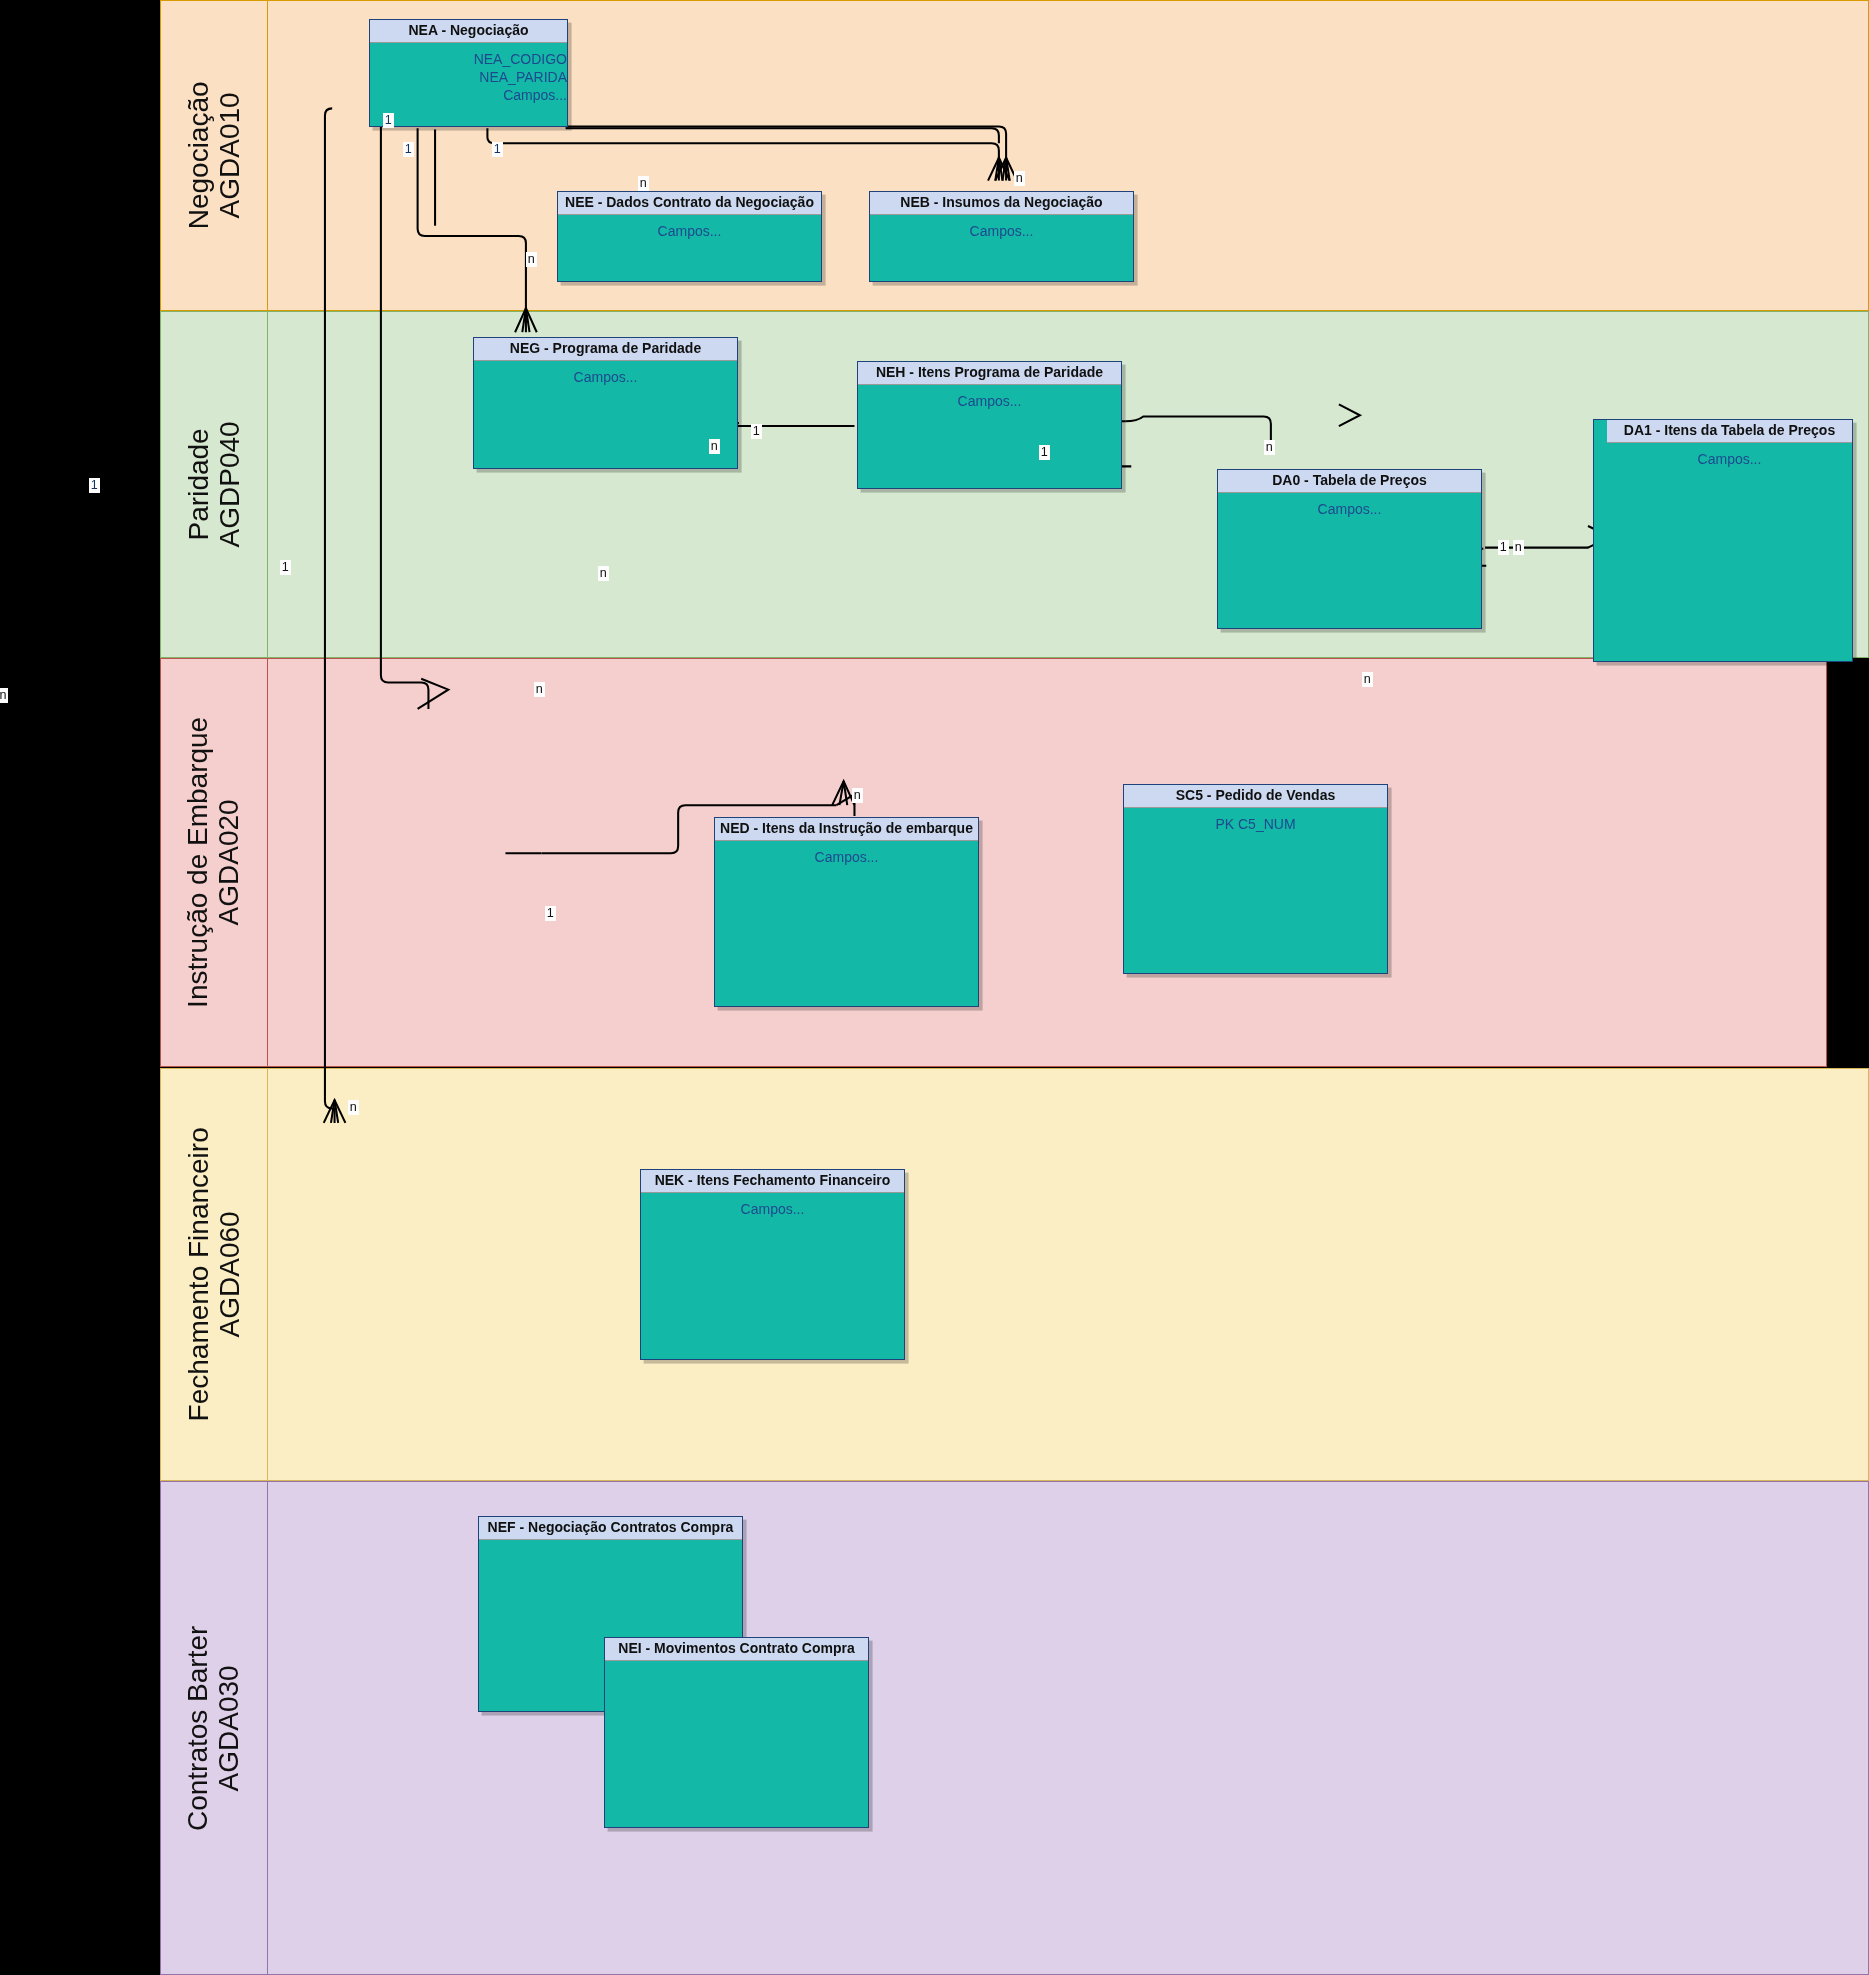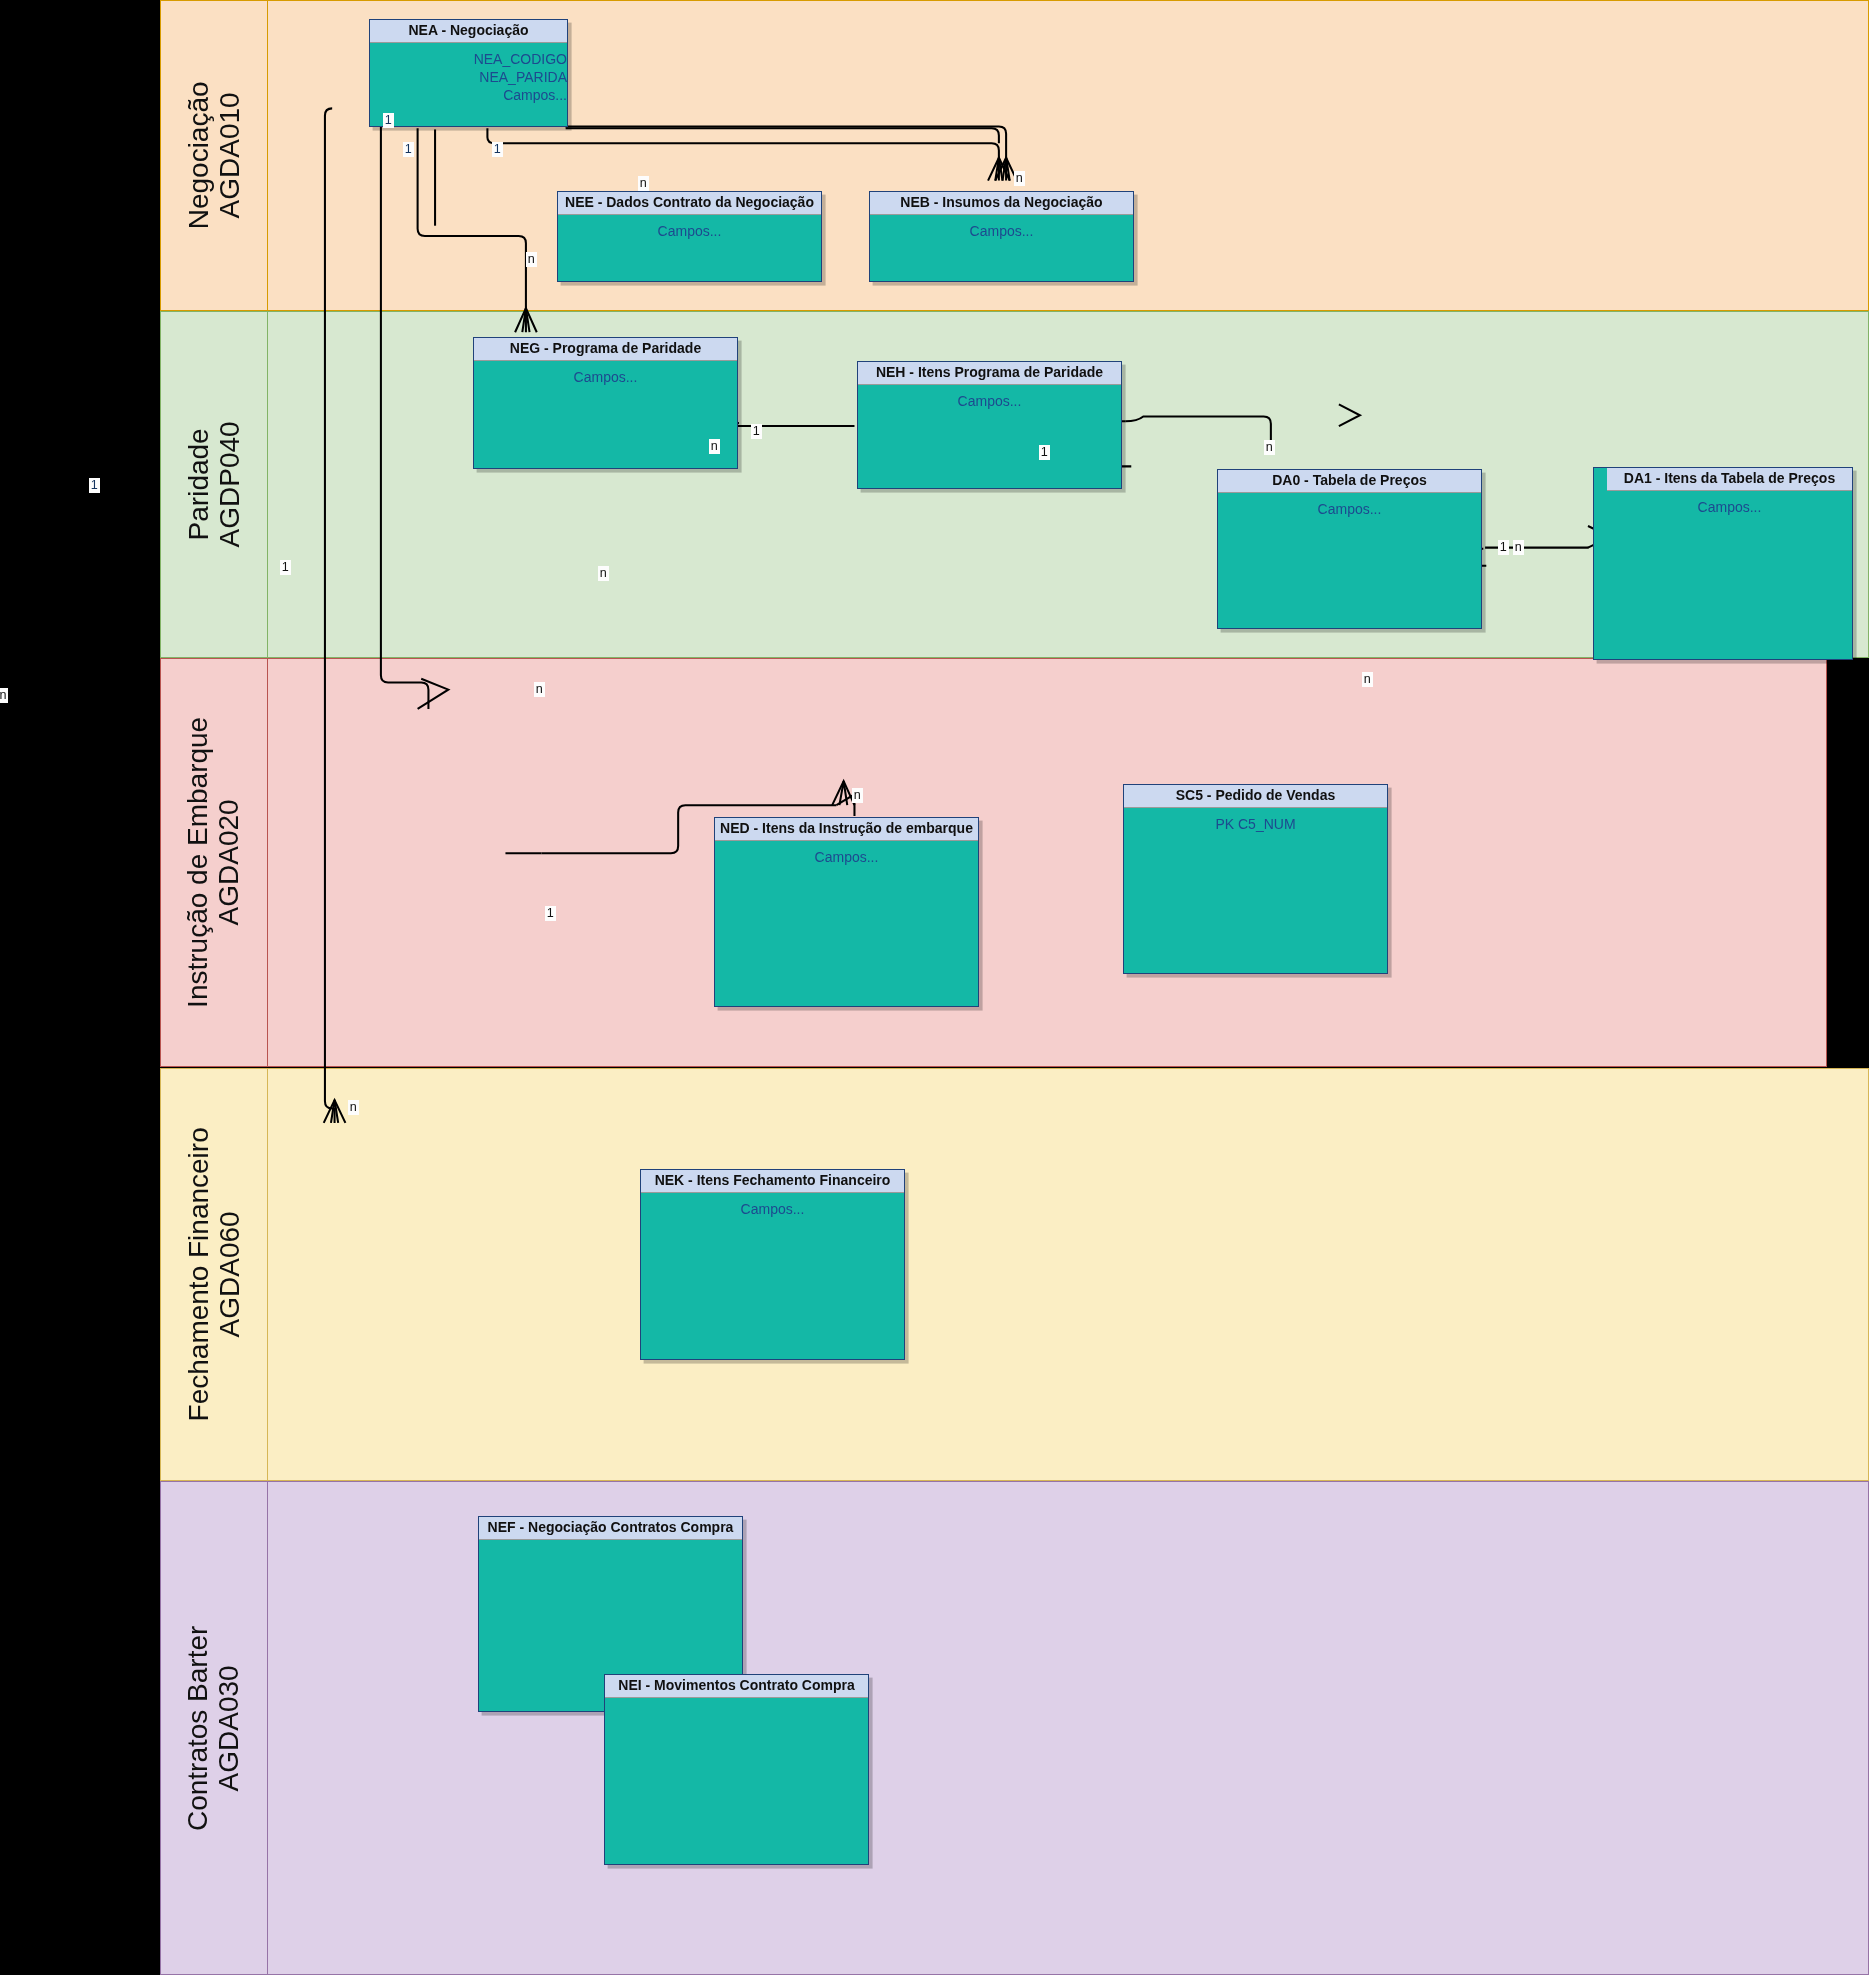--- a/index.html
+++ b/index.html
@@ -153,21 +153,21 @@
     </div>
   </div>
 
   <div class="ent" style="left:1217px;top:469px;width:265px;height:160px;">
     <div class="hdr">DA0 - Tabela de Preços</div>
     <div class="body">
       <div>Campos...</div>
     </div>
   </div>
 
-  <div class="ent" style="left:1593px;top:467px;width:260px;height:193px;padding-left:13px;">
+  <div class="ent" style="left:1593px;top:419px;width:260px;height:243px;padding-left:13px;">
     <div class="hdr">DA1 - Itens da Tabela de Preços</div>
     <div class="body">
       <div>Campos...</div>
     </div>
   </div>
 
 
   <div class="ent" style="left:714px;top:817px;width:265px;height:190px;">
     <div class="hdr">NED - Itens da Instrução de embarque</div>
     <div class="body">
@@ -188,21 +188,21 @@
     <div class="body">
       <div>Campos...</div>
     </div>
   </div>
 
   <div class="ent" style="left:478px;top:1516px;width:265px;height:196px;">
     <div class="hdr">NEF - Negociação Contratos Compra</div>
     <div class="body"></div>
   </div>
 
-  <div class="ent" style="left:604px;top:1674px;width:265px;height:191px;">
+  <div class="ent" style="left:604px;top:1637px;width:265px;height:191px;">
     <div class="hdr">NEI - Movimentos Contrato Compra</div>
     <div class="body"></div>
   </div>
 
   <div class="card" style="left:383px;top:113px;">1</div>
   <div class="card" style="left:403px;top:142px;">1</div>
   <div class="card" style="left:492px;top:142px;">1</div>
   <div class="card blk" style="left:638px;top:176px;">n</div>
   <div class="card blk" style="left:1014px;top:171px;">n</div>
   <div class="card blk" style="left:526px;top:252px;">n</div>

